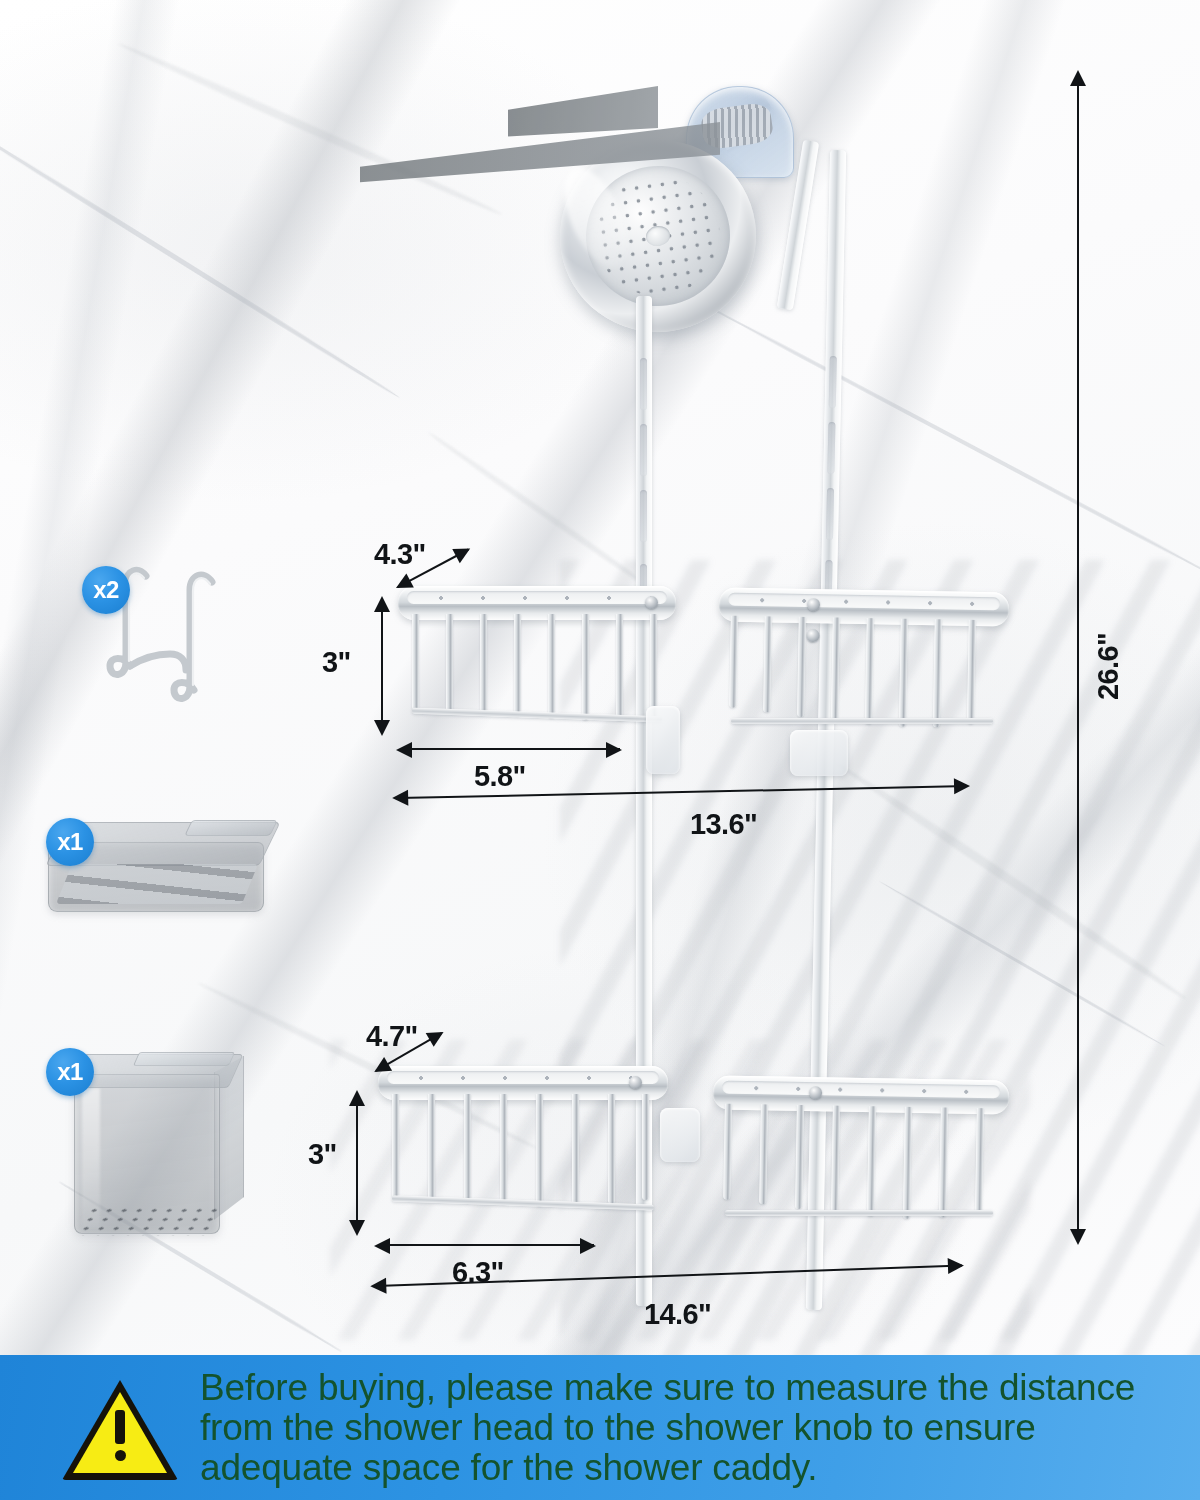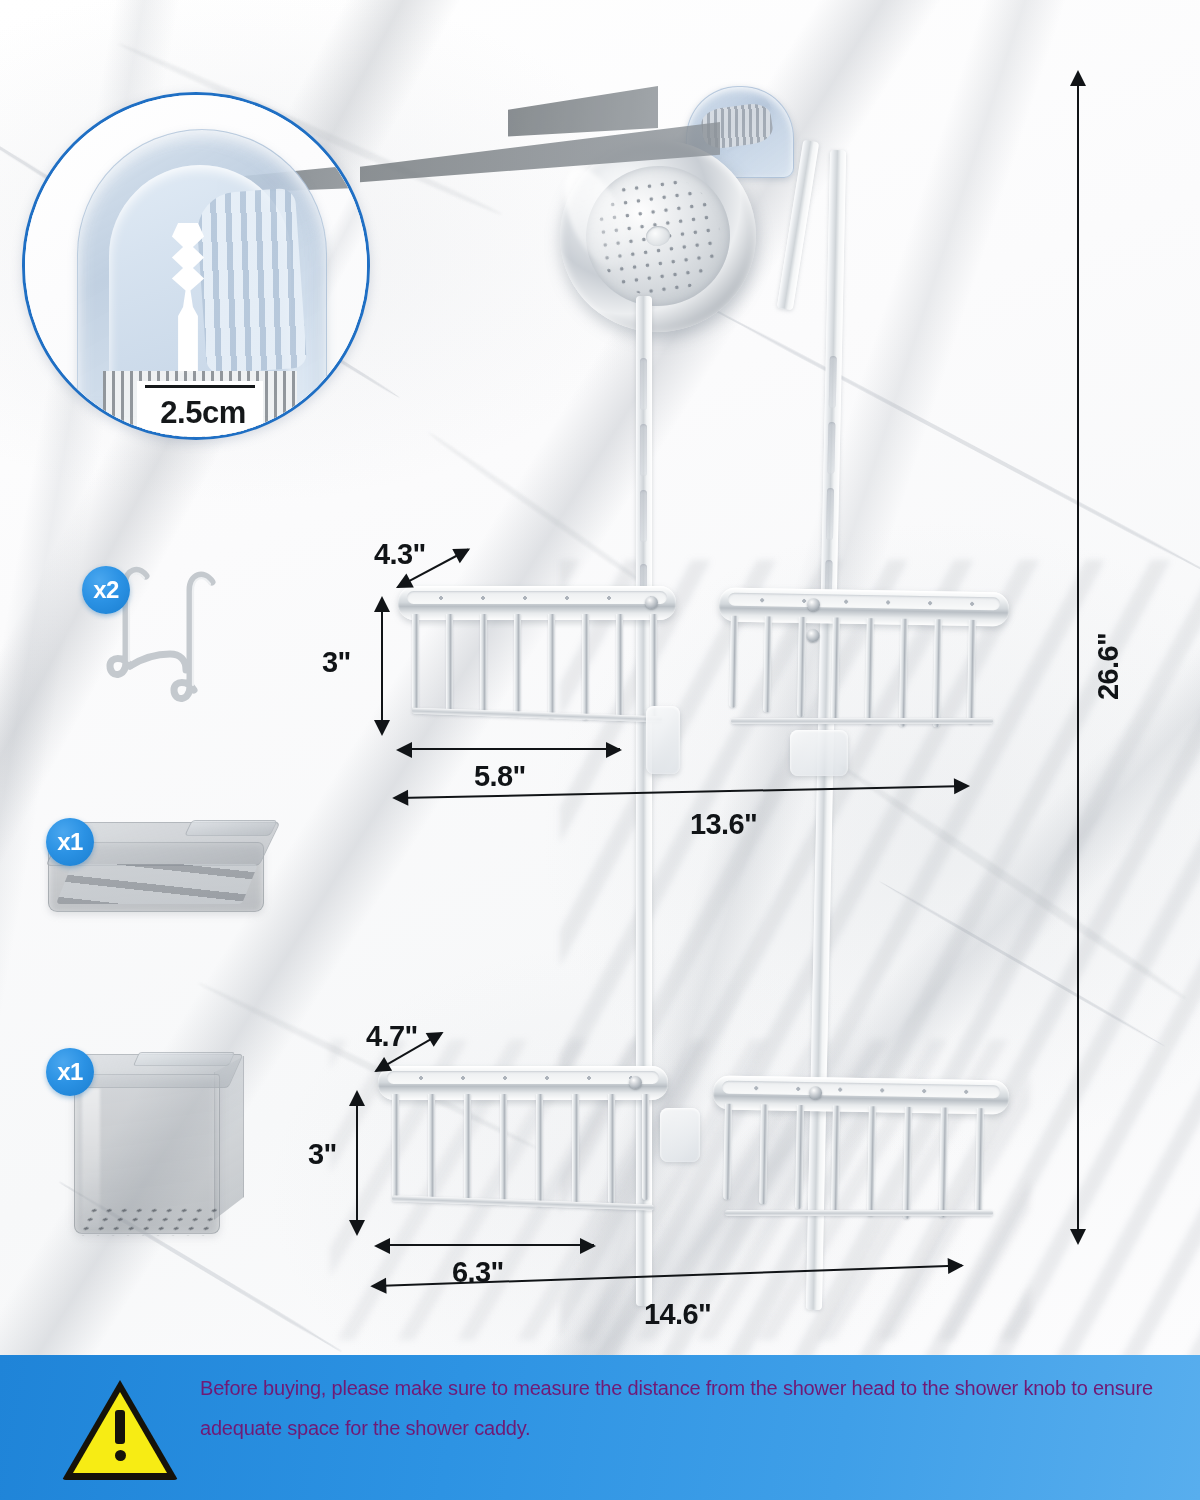--- a/index.html
+++ b/index.html
@@ -348,21 +348,21 @@
   .tri-bang {
     position:absolute; left:53px; top:30px; width:10px; height:34px;
     background:#15120a; border-radius:3px;
   }
   .tri-dot {
     position:absolute; left:52.5px; top:70px; width:11px; height:11px;
     background:#15120a; border-radius:50%;
   }
   #warn-text {
     position:absolute; left:200px; top:1368px; width:960px;
-    font-size:20px; line-height:40px; color:#701a75; font-weight:400;
+    font-size:37px; line-height:40px; color:#14532d; font-weight:400;
     letter-spacing:-.2px;
   }
 </style>
 </head>
 <body>
 
 <div id="stage">
 
   <div class="marble"></div>
   <div class="vein" style="left:-40px;top:120px;width:520px;height:5px;transform:rotate(32deg);"></div>
@@ -480,33 +480,20 @@
       <div class="bk-wire" style="left:78px;height:104px;"></div>
       <div class="bk-wire" style="left:114px;height:108px;"></div>
       <div class="bk-wire" style="left:150px;height:110px;"></div>
       <div class="bk-wire" style="left:186px;height:112px;"></div>
       <div class="bk-wire" style="left:222px;height:110px;"></div>
       <div class="bk-wire" style="left:258px;height:104px;"></div>
       <div class="bk-botbar" style="top:104px;transform:rotate(-1deg);"></div>
     </div>
   </div>
 
-  <div id="magnifier">
-    <div class="mg-bg"></div>
-    <div class="mg-marble"></div>
-    <div class="mg-arrowband"></div>
-    <div class="mg-cap"></div>
-    <div class="mg-inner"></div>
-    <div class="mg-ribs"></div>
-    <div class="mg-slot"></div>
-    <div class="mg-pipe"></div>
-    <div class="mg-card"></div>
-    <div class="mg-tick"></div>
-    <div class="mg-label">2.5cm</div>
-  </div>
 
   <div style="position:absolute;left:360px;top:122px;width:360px;height:86px;
               background:linear-gradient(96deg,#6f7579,#8d9399);
               clip-path:polygon(0 52%,100% 0,100% 38%,0 70%);opacity:.80;"></div>
 
   <div id="hooks">
     <svg width="160" height="170" viewBox="0 0 160 170">
       <g fill="none" stroke="#c4c9ce" stroke-width="7" stroke-linecap="round">
         <path d="M46 16 C 38 6 26 10 26 24 L26 102 C26 118 10 118 10 106 C10 96 24 96 30 106"></path>
         <path d="M112 22 C 104 10 90 14 90 30 L90 126 C90 142 74 142 74 130 C74 120 88 120 94 130"></path>

